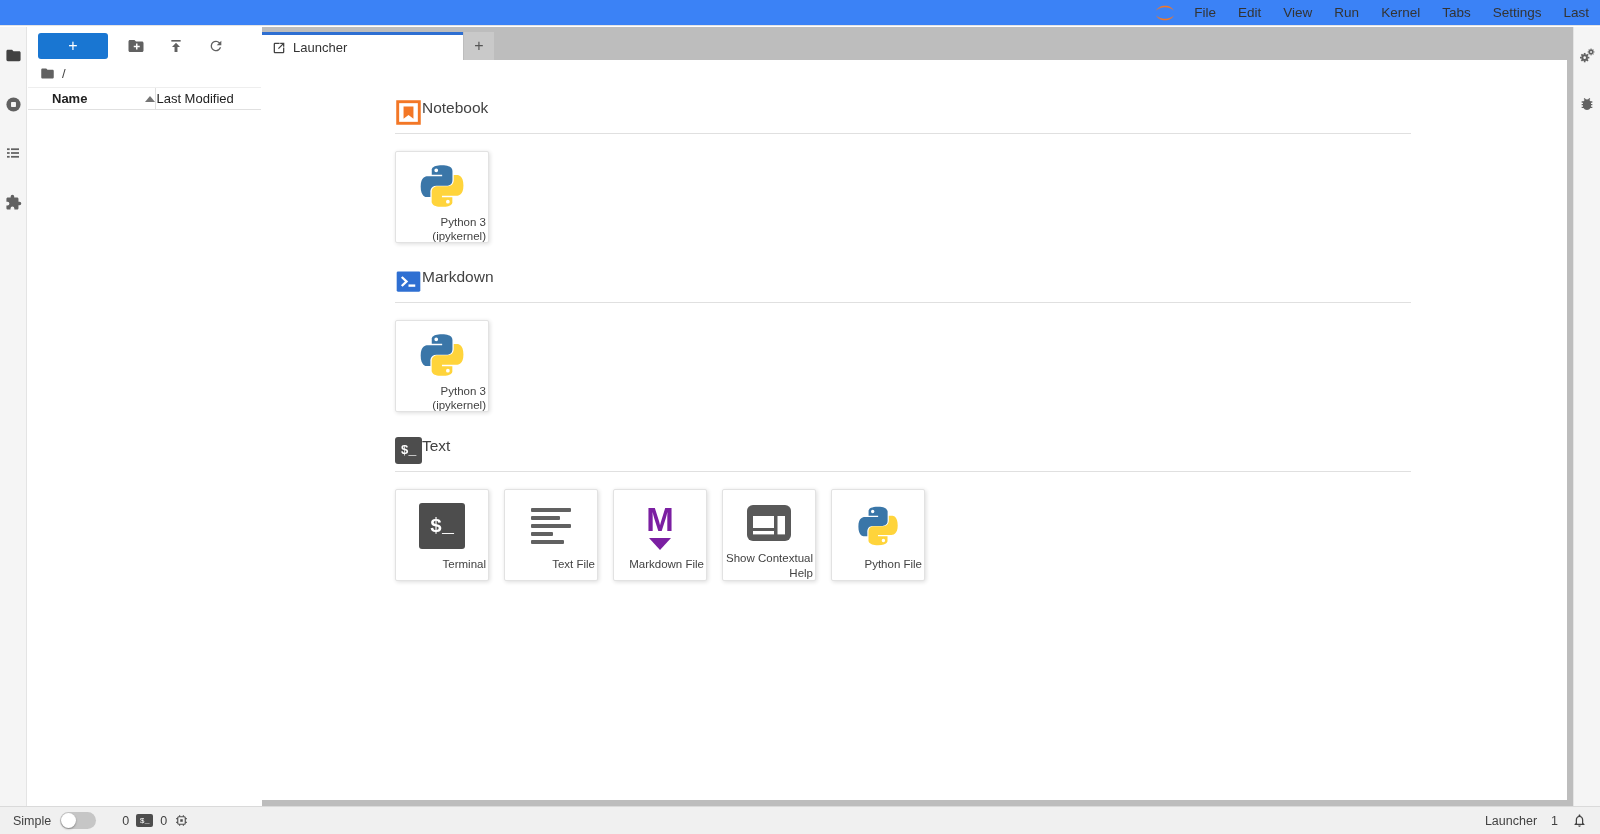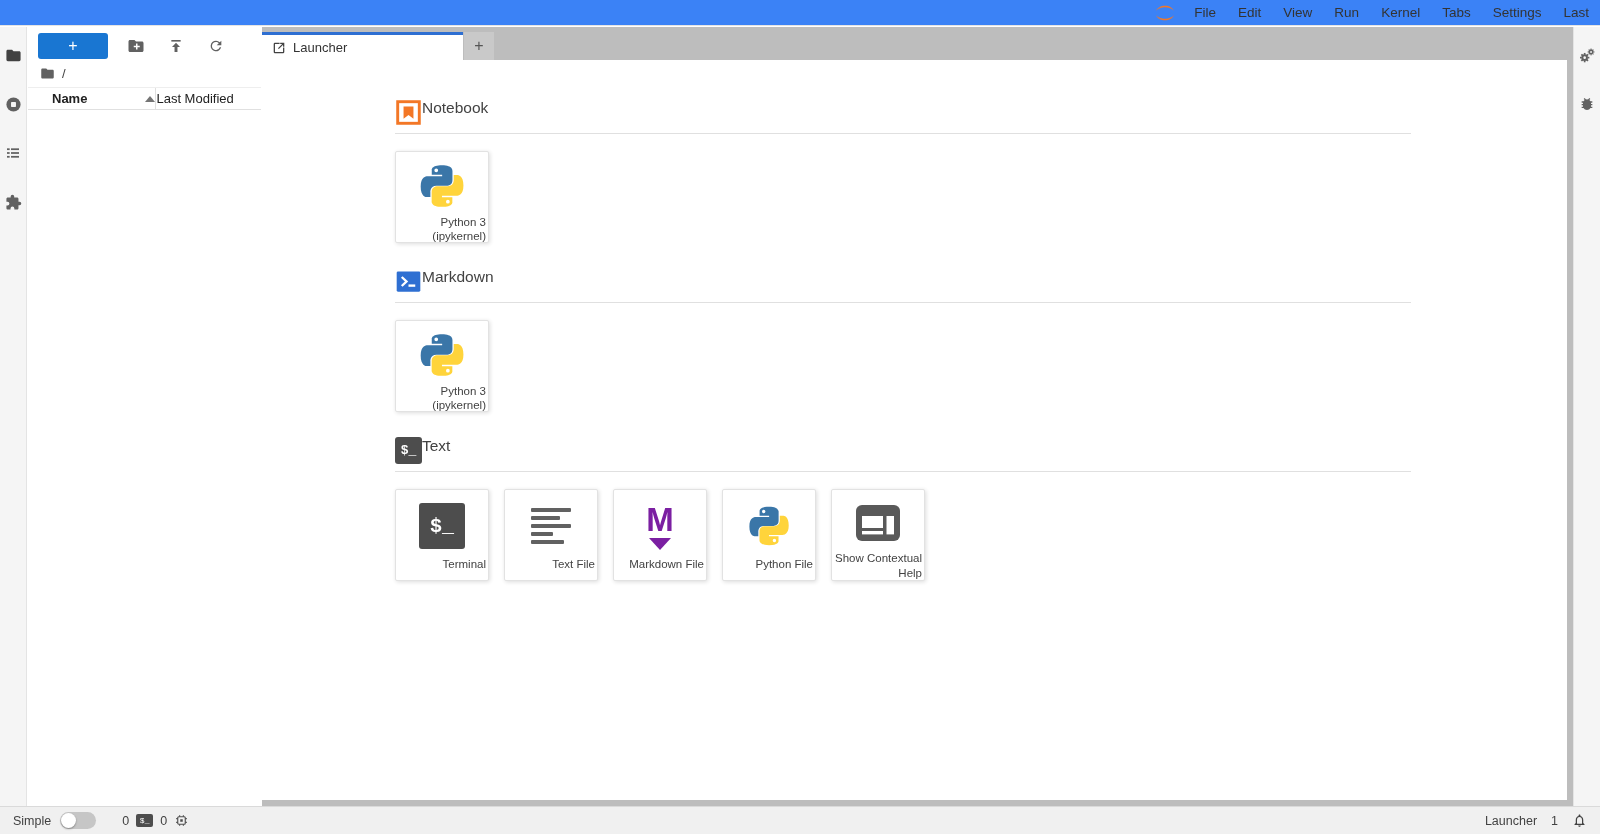--- a/index.html
+++ b/index.html
@@ -292,38 +292,38 @@
               <span class="md-icon">
                 <span class="m">M</span>
                 <span class="md-tri"></span>
               </span>
             </div>
             <div class="card-label">Markdown File</div>
           </div>
 
           <div class="card">
             <div class="card-icon">
-              <svg width="46" height="46" viewBox="0 0 110 110">
-                <path fill="#3a76a8" d="M54.918 9.193c-23.946 0-22.45 10.385-22.45 10.385l.026 10.76h22.851v3.23H23.415s-15.325-1.738-15.325 22.425c0 24.162 13.377 23.305 13.377 23.305h7.982v-11.21s-.43-13.377 13.163-13.377h22.664s12.734.206 12.734-12.307V21.747s1.934-12.554-23.092-12.554zm-12.6 7.234a4.11 4.11 0 1 1 0 8.221 4.11 4.11 0 0 1 0-8.221z"></path>
-                <path fill="#ffd43b" d="M55.33 100.86c23.947 0 22.451-10.384 22.451-10.384l-.026-10.76H54.903v-3.231h31.93s15.326 1.738 15.326-22.425c0-24.162-13.377-23.305-13.377-23.305H80.8v11.21s.43 13.378-13.163 13.378H44.973s-12.734-.207-12.734 12.306v20.657s-1.934 12.554 23.091 12.554zm12.6-7.235a4.11 4.11 0 1 1 0-8.22 4.11 4.11 0 0 1 0 8.22z"></path>
-              </svg>
-            </div>
-            <div class="card-label">Python File</div>
-          </div>
-
-          <div class="card">
-            <div class="card-icon">
               <svg width="44" height="36" viewBox="0 0 44 36">
                 <rect width="44" height="36" rx="6" fill="#595959"></rect>
                 <rect x="6" y="11" width="21" height="12" fill="#fff"></rect>
                 <rect x="6" y="26" width="21" height="3.4" fill="#fff"></rect>
                 <rect x="30.5" y="11" width="7.5" height="18.4" fill="#fff"></rect>
               </svg>
             </div>
             <div class="card-label">Show Contextual Help</div>
+          </div>
+
+          <div class="card">
+            <div class="card-icon">
+              <svg width="46" height="46" viewBox="0 0 110 110">
+                <path fill="#3a76a8" d="M54.918 9.193c-23.946 0-22.45 10.385-22.45 10.385l.026 10.76h22.851v3.23H23.415s-15.325-1.738-15.325 22.425c0 24.162 13.377 23.305 13.377 23.305h7.982v-11.21s-.43-13.377 13.163-13.377h22.664s12.734.206 12.734-12.307V21.747s1.934-12.554-23.092-12.554zm-12.6 7.234a4.11 4.11 0 1 1 0 8.221 4.11 4.11 0 0 1 0-8.221z"></path>
+                <path fill="#ffd43b" d="M55.33 100.86c23.947 0 22.451-10.384 22.451-10.384l-.026-10.76H54.903v-3.231h31.93s15.326 1.738 15.326-22.425c0-24.162-13.377-23.305-13.377-23.305H80.8v11.21s.43 13.378-13.163 13.378H44.973s-12.734-.207-12.734 12.306v20.657s-1.934 12.554 23.091 12.554zm12.6-7.235a4.11 4.11 0 1 1 0-8.22 4.11 4.11 0 0 1 0 8.22z"></path>
+              </svg>
+            </div>
+            <div class="card-label">Python File</div>
           </div>
 
         </div>
       </div>
 
     </div>
   </div>
 </div>
 
 <div class="activity-right">

